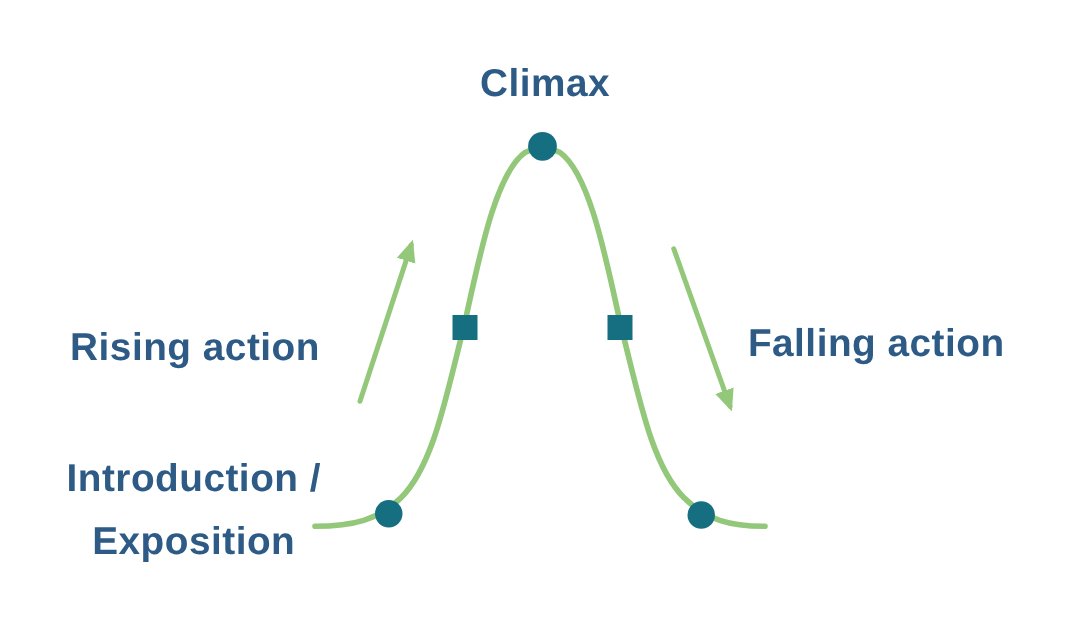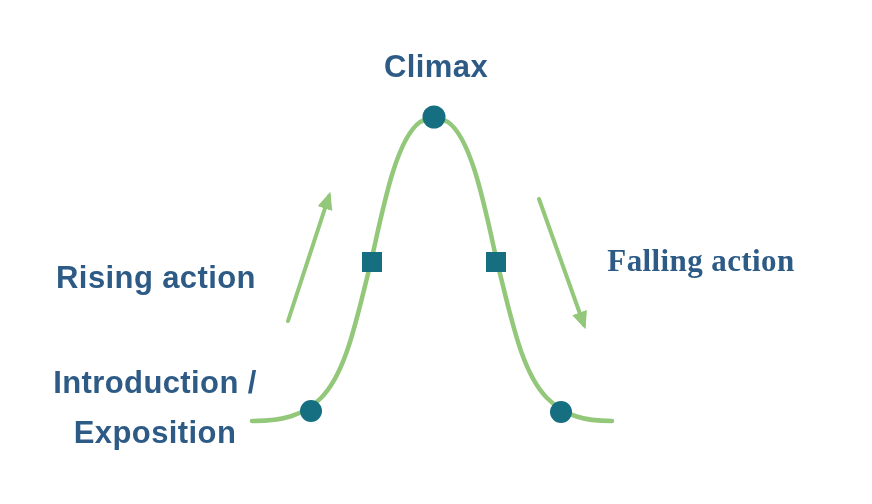--- a/index.html
+++ b/index.html
@@ -67,21 +67,21 @@
 
     <circle cx="311" cy="411" r="11" fill="#166f80"></circle>
     <circle cx="434" cy="117" r="11.5" fill="#166f80"></circle>
     <circle cx="561" cy="412" r="11" fill="#166f80"></circle>
   </svg>
 
   <div class="label centered" style="left:436px; top:49px;">Climax</div>
 
   <div class="label centered" style="left:156px; top:260px;">Rising action</div>
 
-  <div class="label centered" style="left:701px; top:243px;font-family:Liberation Serif, serif;">Falling action</div>
+  <div class="label centered" style="left:701px; top:257px;">Falling action</div>
 
   <div class="label centered two-line" style="left:155px; top:358px;">
     <div>Introduction /</div>
     <div>Exposition</div>
   </div>
 
 
 </div>
 
 </body></html>

